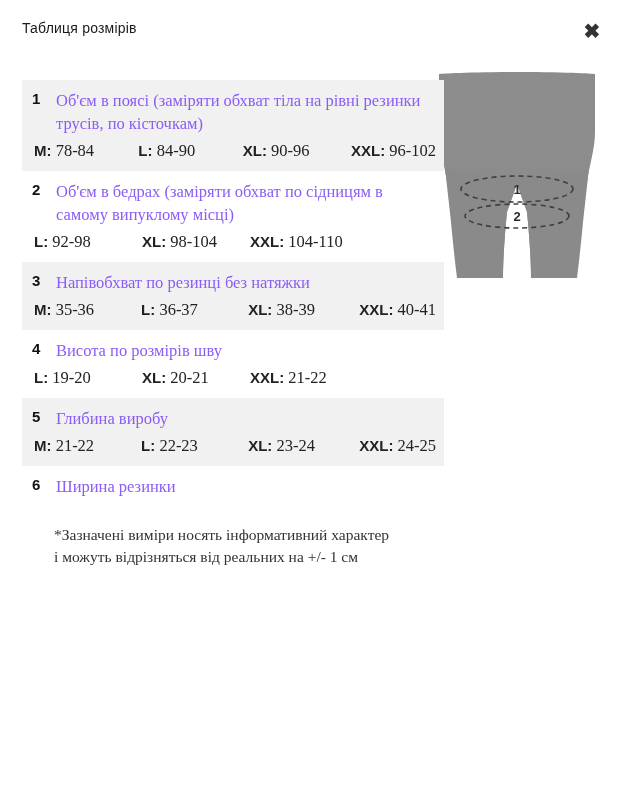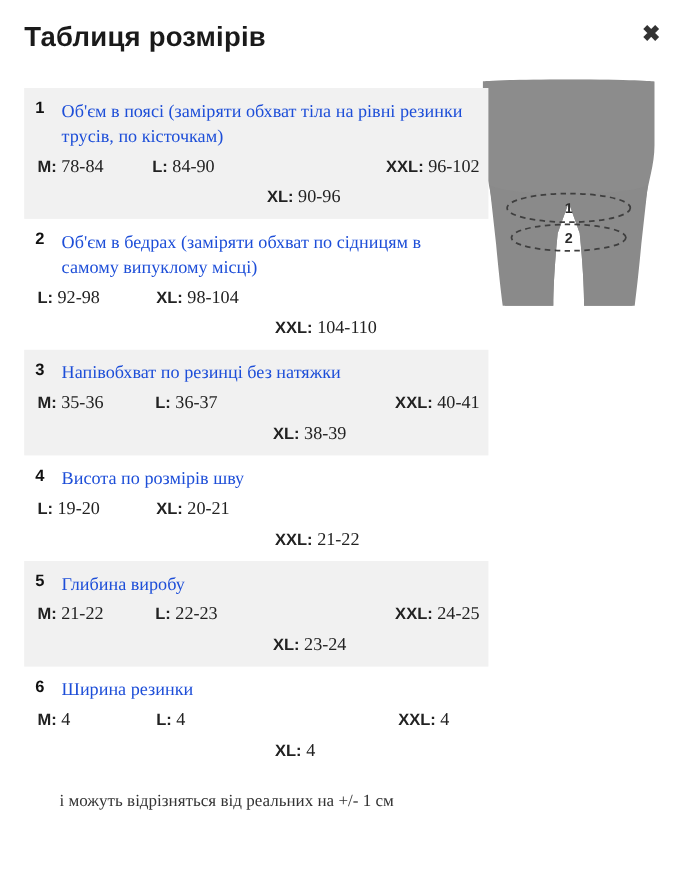--- a/index.html
+++ b/index.html
@@ -21,22 +21,22 @@
     box-sizing: border-box;
   }
   .modal-header {
     position: relative;
     padding: 20px 22px 14px 22px;
     height: 62px;
     box-sizing: border-box;
   }
   .modal-title {
     font-family: "Liberation Sans", sans-serif;
-    font-size: 25px;
-    font-weight: bold;
+    font-size: 14px;
+    font-weight: normal;
     color: #1a1a1a;
     letter-spacing: 0.2px;
   }
   .close-button {
     position: absolute;
     top: 18px;
     right: 20px;
     width: 26px;
     height: 26px;
     line-height: 26px;
@@ -80,41 +80,41 @@
     font-size: 15px;
     color: #111111;
     width: 24px;
     flex: 0 0 24px;
     text-align: left;
     padding-top: 1px;
   }
   .row-label {
     font-size: 16.5px;
     line-height: 23px;
-    color: #1d4ed8;
+    color: #8b5cf6;
     max-width: 380px;
   }
   .sizes {
     display: flex;
     margin-top: 6px;
     padding-left: 2px;
   }
   .size {
     font-size: 16.5px;
     color: #222222;
     white-space: nowrap;
   }
   .size b {
     font-family: "Liberation Sans", sans-serif;
     font-weight: bold;
     font-size: 15px;
   }
   .sizes.w-wide .size:nth-child(1) { width: 108px; }
   .sizes.w-wide .size:nth-child(2) { width: 108px; }
-  .sizes.w-wide .size:nth-child(3) { width: 112px; margin-top: 28px; }
+  .sizes.w-wide .size:nth-child(3) { width: 112px; }
 
   .note {
     margin: 16px 0 0 0;
     padding: 0 22px 0 32px;
     font-size: 15.5px;
     line-height: 22px;
     color: #333333;
     max-width: 430px;
   }
 </style>
@@ -208,28 +208,23 @@
           <span class="size"><b>XL:</b> <span>23-24</span></span>
           <span class="size"><b>XXL:</b> <span>24-25</span></span>
         </div>
       </div>
 
       <div class="row">
         <div class="row-head">
           <div class="row-num">6</div>
           <div class="row-label">Ширина резинки</div>
         </div>
-        <div class="sizes w-wide">
-          <span class="size"><b>M:</b> <span>4</span></span>
-          <span class="size"><b>L:</b> <span>4</span></span>
-          <span class="size"><b>XL:</b> <span>4</span></span>
-          <span class="size"><b>XXL:</b> <span>4</span></span>
-        </div>
       </div>
 
     </div>
 
     <div class="note">
+      <div>*Зазначені виміри носять інформативний характер</div>
       <div>і можуть відрізняться від реальних на +/- 1 см</div>
     </div>
 
   </div>
 </div>
 
 </body></html>

